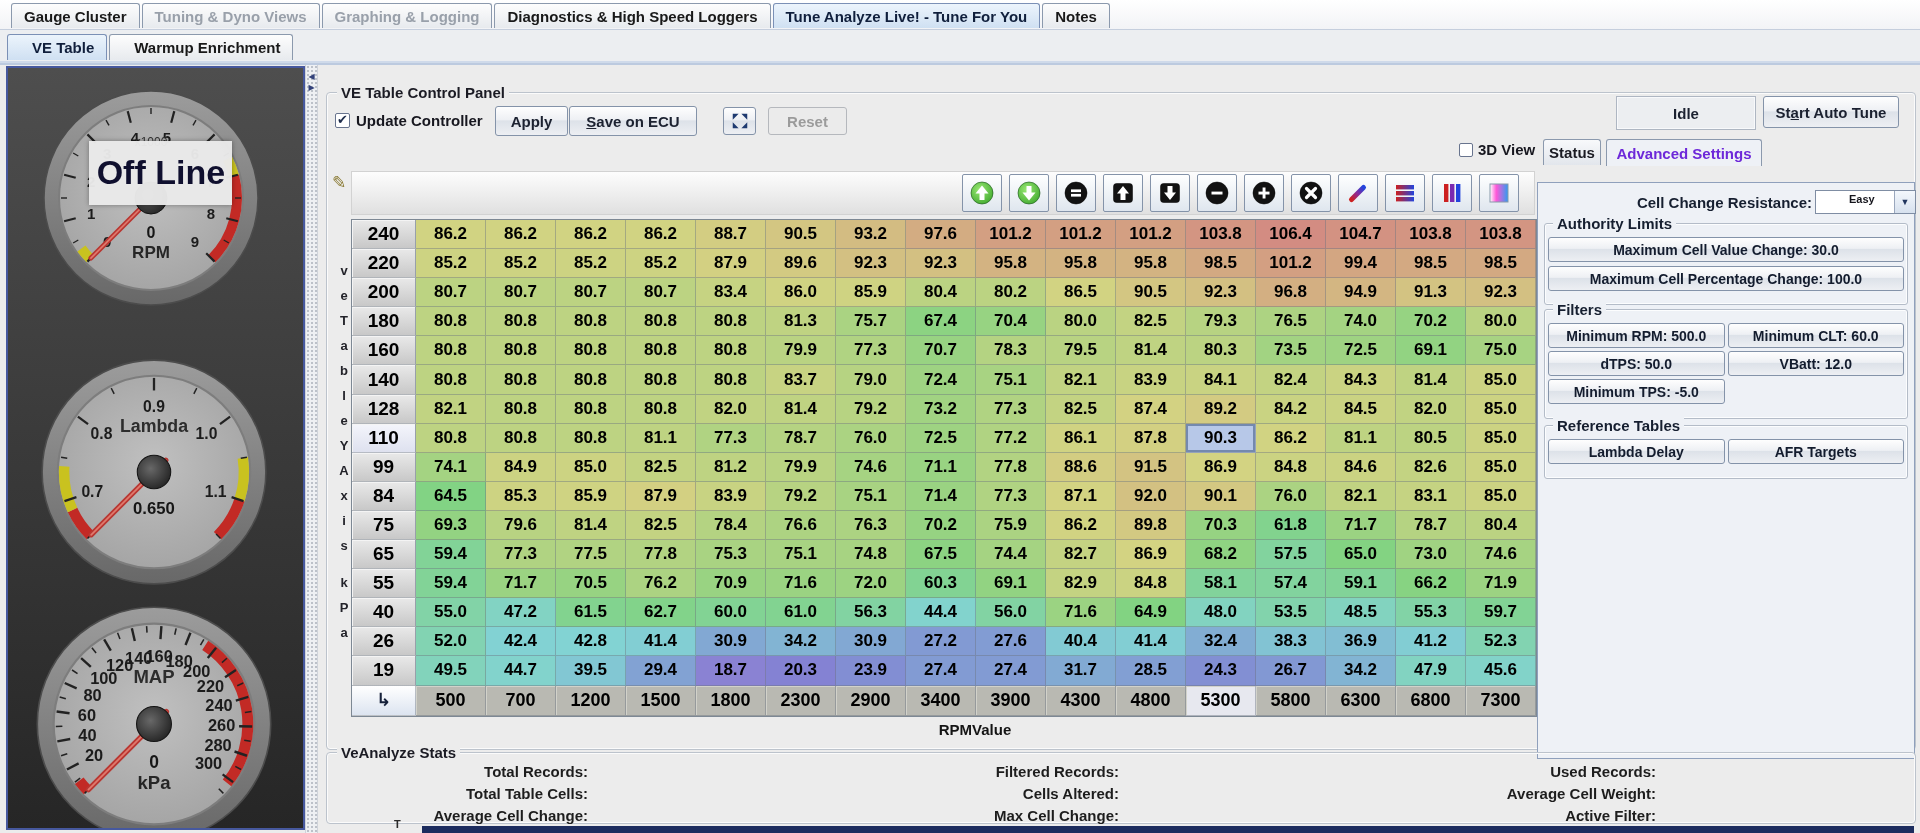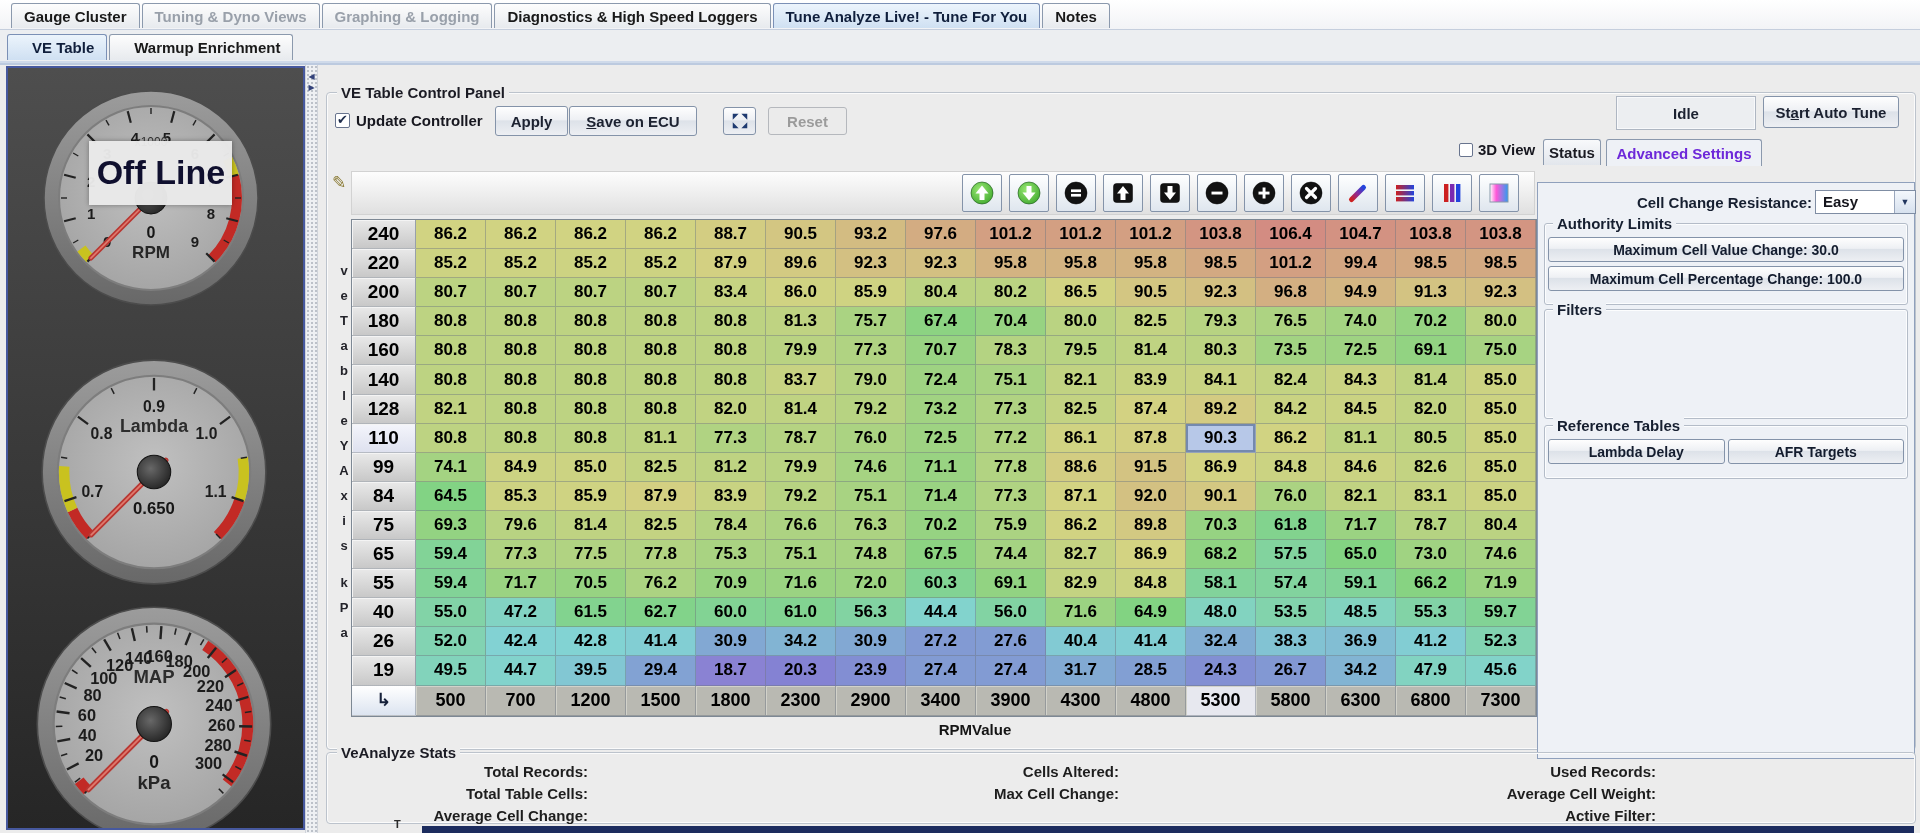--- a/index.html
+++ b/index.html
@@ -56,21 +56,21 @@
   .rtab{position:absolute;display:flex;align-items:center;justify-content:center;height:26px;border:1px solid #8b99ad;border-bottom:none;border-radius:3px 3px 0 0;background:linear-gradient(#f8f9fb,#e2e6ec);font-size:15px;font-weight:bold;color:#1a1a22;cursor:pointer;box-sizing:border-box;z-index:2;}
   .rtab.active{background:#eef1f6;height:27px;color:#6d28d9;}
   .rpanel{position:absolute;left:1210px;top:89px;width:378px;height:577px;background:#eef1f6;border:1px solid #8fa0bc;box-sizing:border-box;}
   .rgroup{position:absolute;border:1px solid #b4bcc8;border-radius:3px;box-shadow:inset 0 0 0 1px #fcfdfe;}
   .rgroup-title{position:absolute;top:-9px;left:8px;background:#eef1f6;padding:0 4px;font-size:15px;font-weight:bold;color:#161f30;white-space:nowrap;}
   .rbtn{display:flex;align-items:center;justify-content:center;background:linear-gradient(180deg,#fefefe,#eef0f4 45%,#dde2e9 50%,#edeff3);border:1px solid #8493a9;border-radius:3px;font-size:14px;font-weight:bold;color:#131c2e;cursor:pointer;box-sizing:border-box;height:25px;white-space:nowrap;}
   .stack{position:absolute;left:3px;right:3px;top:13px;display:flex;flex-direction:column;gap:4px;}
   .grid2{position:absolute;left:3px;right:3px;top:13px;display:grid;grid-template-columns:1fr 1fr;gap:3px;}
   .combo-label{position:absolute;left:40px;top:11px;width:234px;text-align:right;font-size:15px;font-weight:bold;color:#161f30;}
   .combo{position:absolute;left:277px;top:7px;width:101px;height:24px;background:#fff;border:1px solid #7f8da3;display:flex;box-sizing:border-box;cursor:pointer;}
-  .combo-text{flex:1;font-size:15px;font-weight:bold;color:#15151c;padding:2px 0 0 7px;}
+  .combo-text{flex:1;font-size:11px;font-weight:bold;color:#15151c;padding:2px 0 0 7px;margin-left:26px;}
   .combo-btn{width:20px;background:linear-gradient(#f3f7fc,#d7e1ee);border-left:1px solid #9aa7bd;display:flex;align-items:center;justify-content:center;font-size:9px;color:#22365e;}
   
   .stats-cols{position:absolute;left:0;top:8px;width:100%;}
   .stats-col{position:absolute;top:0;}
   .stats-col.c0{left:8px;width:253px;}
   .stats-col.c1{left:500px;width:292px;}
   .stats-col.c2{left:1000px;width:329px;}
   .stat-label{text-align:right;font-size:15px;font-weight:600;color:#1d1d1d;line-height:22px;white-space:nowrap;}
   .bottom-frag-t{position:absolute;left:76px;top:753px;font-size:11px;font-weight:bold;color:#2a2a2a;}
   .navy-strip{position:absolute;left:104px;top:761px;width:1492px;height:7px;background:#1c2c5e;}
@@ -310,20 +310,27 @@
           </div>
           <div class="rgroup" style="left:6px;top:40px;width:362px;height:80px;">
             <span class="rgroup-title">Authority Limits</span>
             <div class="stack" id="al-btns">
                 <div class="rbtn">Maximum Cell Value Change: 30.0</div>
                 <div class="rbtn">Maximum Cell Percentage Change: 100.0</div>
               </div>
           </div>
           <div class="rgroup" style="left:6px;top:126px;width:362px;height:108px;">
             <span class="rgroup-title">Filters</span>
+            <div class="grid2" id="filter-btns">
+                <div class="rbtn">Minimum RPM: 500.0</div>
+                <div class="rbtn">Minimum CLT: 60.0</div>
+                <div class="rbtn">dTPS: 50.0</div>
+                <div class="rbtn">VBatt: 12.0</div>
+                <div class="rbtn">Minimum TPS: -5.0</div>
+              </div>
           </div>
           <div class="rgroup" style="left:6px;top:242px;width:362px;height:52px;">
             <span class="rgroup-title">Reference Tables</span>
             <div class="grid2" id="ref-btns">
                 <div class="rbtn">Lambda Delay</div>
                 <div class="rbtn">AFR Targets</div>
               </div>
           </div>
         </div>
 
@@ -761,20 +768,21 @@
 
       <div class="gbox stats-gbox">
         <span class="gbox-title">VeAnalyze Stats</span>
         <div class="stats-cols" id="stats-cols">
             <div class="stats-col c0">
               <div class="stat-label">Total Records:</div>
               <div class="stat-label">Total Table Cells:</div>
               <div class="stat-label">Average Cell Change:</div>
             </div>
             <div class="stats-col c1">
+              <div class="stat-label">Filtered Records:</div>
               <div class="stat-label">Cells Altered:</div>
               <div class="stat-label">Max Cell Change:</div>
             </div>
             <div class="stats-col c2">
               <div class="stat-label">Used Records:</div>
               <div class="stat-label">Average Cell Weight:</div>
               <div class="stat-label">Active Filter:</div>
             </div>
           </div>
       </div>

